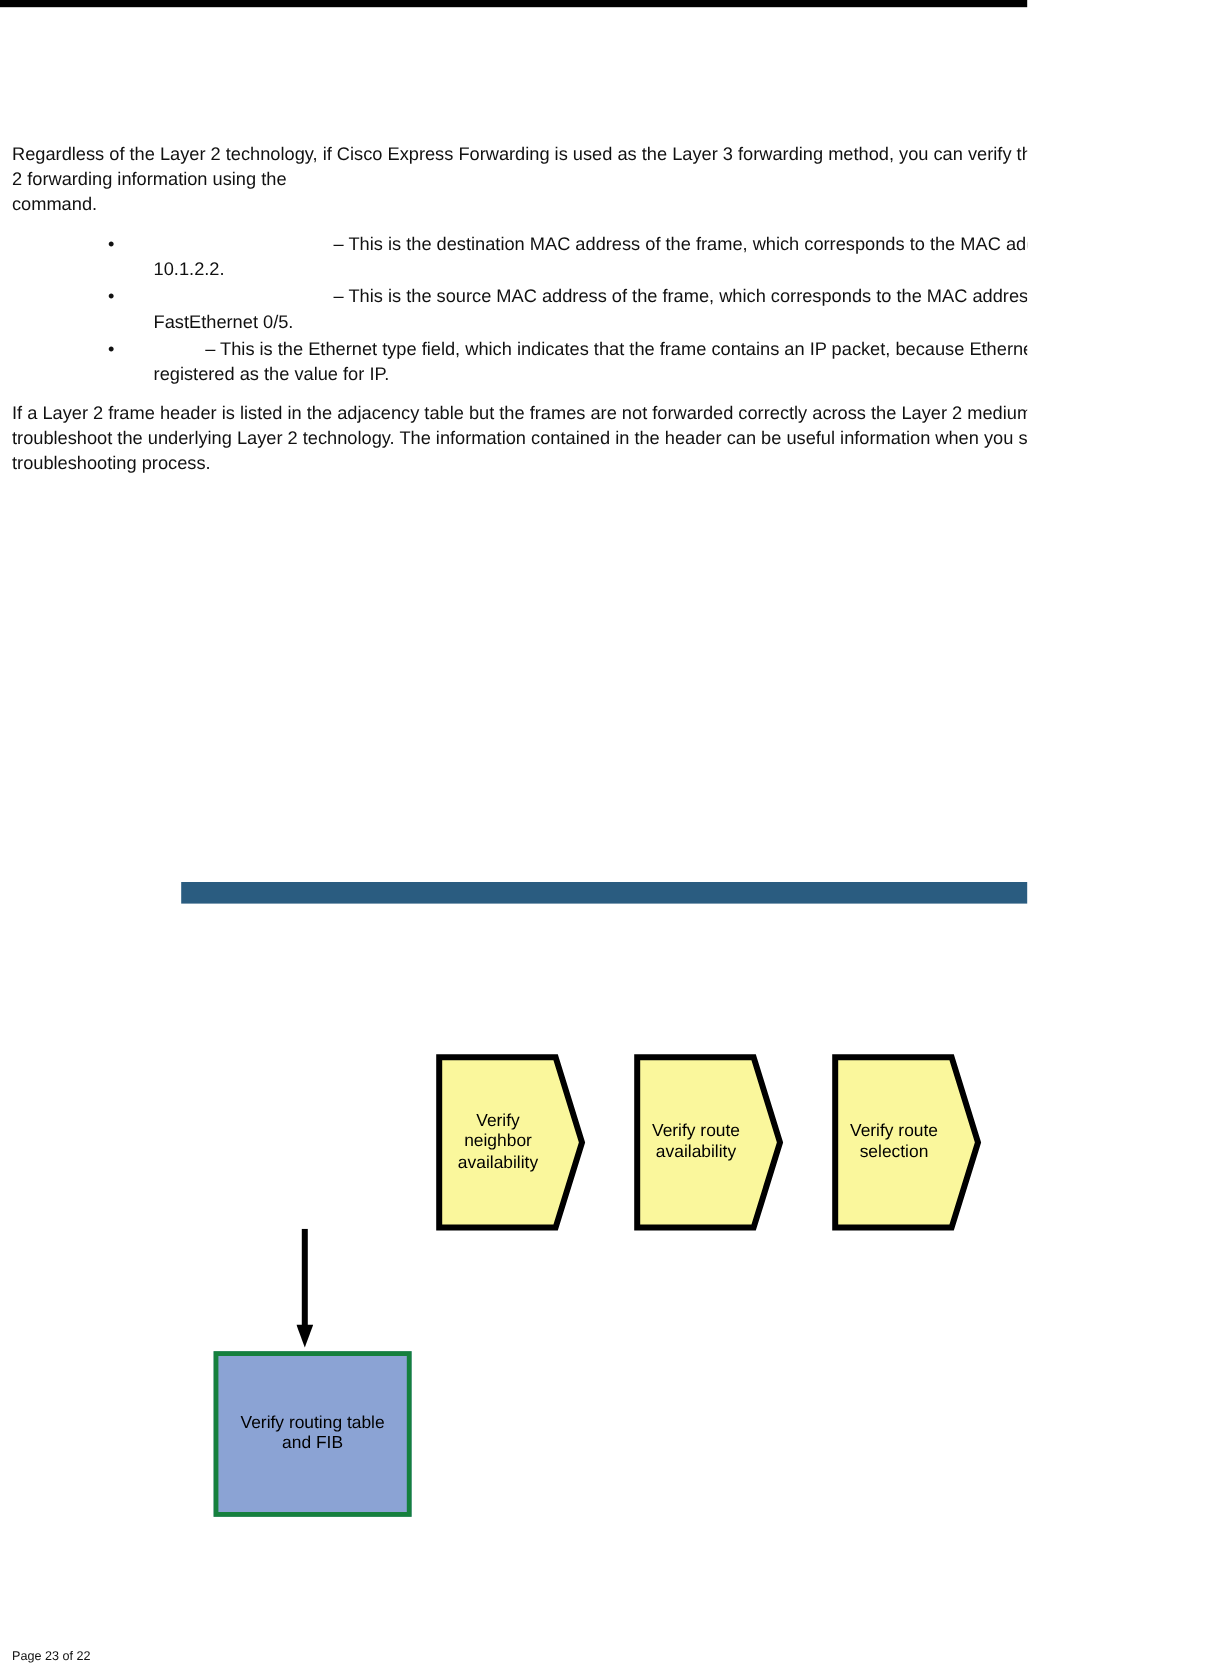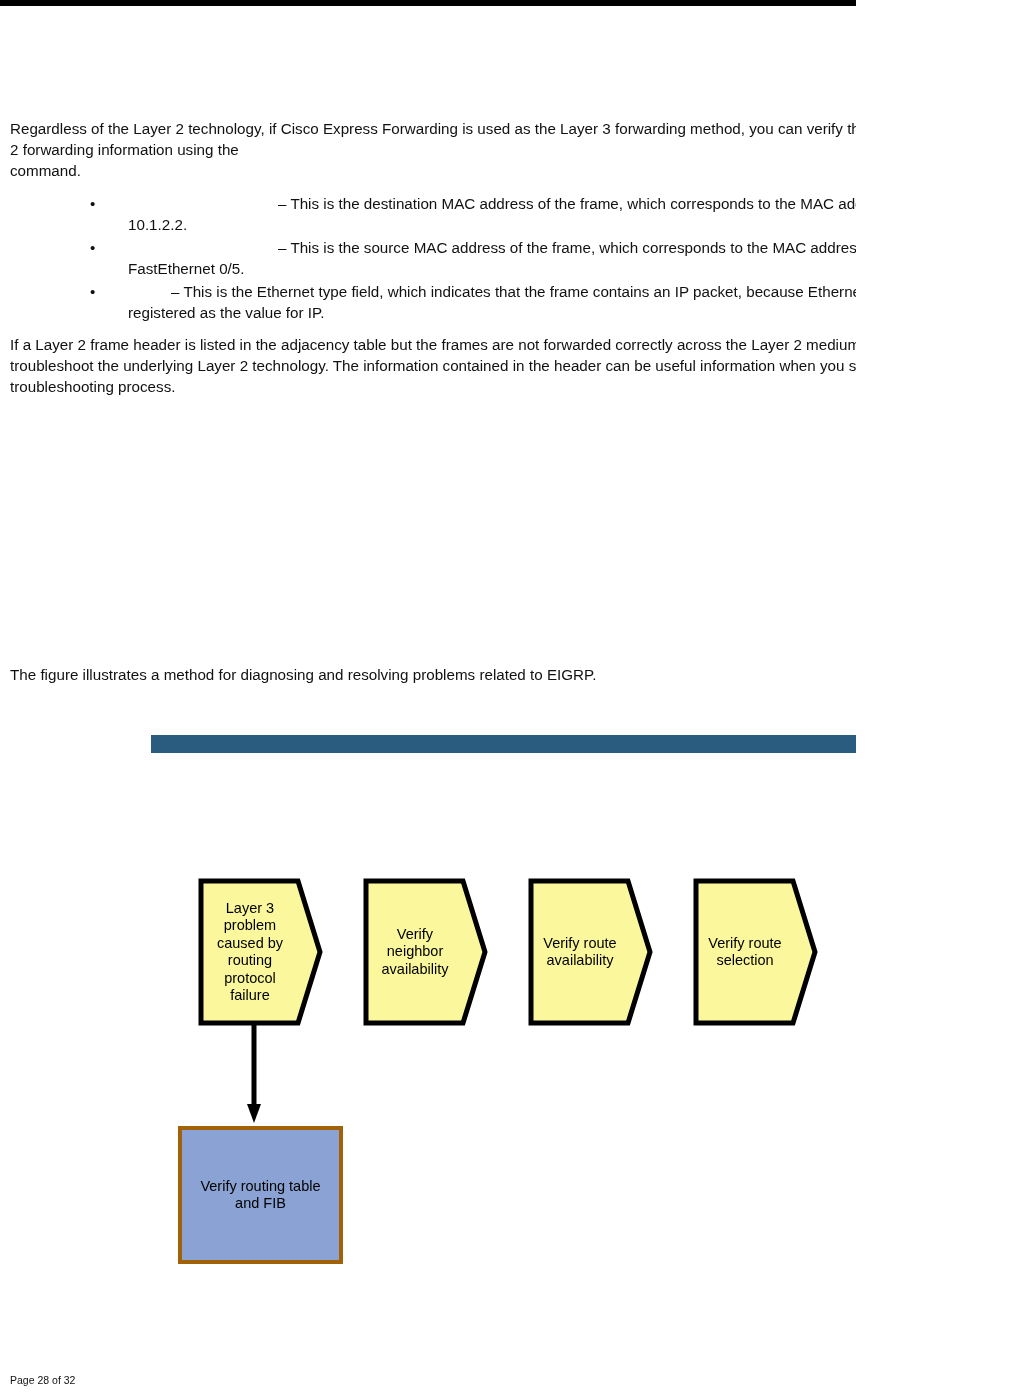--- a/index.html
+++ b/index.html
@@ -138,21 +138,21 @@
   }
   .connector svg { display: block; width: 100%; height: 100%; }
 
   .endbox {
     position: absolute;
     left: 178px;
     top: 1126px;
     width: 165px;
     height: 138px;
     background: #8ba3d4;
-    border: 4px solid #a16207;
+    border: 4px solid #15803d;
     box-sizing: border-box;
     display: flex;
     align-items: center;
     justify-content: center;
   }
   .endbox .lbl {
     text-align: center;
     font-size: 14.5px;
     line-height: 17.5px;
     color: #000000;
@@ -202,37 +202,25 @@
         <span class="dot">•</span>
         <span class="codegap narrow"></span><span>– This is the Ethernet type field, which indicates that the frame contains an IP packet, because Ethernet type value 0x800 is registered as the value for IP.</span>
       </li>
     </ul>
 
 
     <p class="body-par">If a Layer 2 frame header is listed in the adjacency table but the frames are not forwarded correctly across the Layer 2 medium, you must troubleshoot the underlying Layer 2 technology. The information contained in the header can be useful information when you start the Layer 2 troubleshooting process.</p>
 
   </div>
 
-  <div class="figure-intro">The figure illustrates a method for diagnosing and resolving problems related to EIGRP.</div>
 
   <div class="title-bar"></div>
 
   <div class="flow">
 
-    <div class="chev chev1">
-      <svg viewBox="0 0 125 148" preserveAspectRatio="none" aria-hidden="true">
-        <polygon points="3,3 100,3 122,74 100,145 3,145" fill="#faf79c" stroke="#000000" stroke-width="5" stroke-linejoin="miter"></polygon>
-      </svg>
-      <div class="lbl" style="white-space:pre-line">Layer 3
-problem
-caused by
-routing
-protocol
-failure</div>
-    </div>
 
     <div class="chev chev2">
       <svg viewBox="0 0 125 148" preserveAspectRatio="none" aria-hidden="true">
         <polygon points="3,3 100,3 122,74 100,145 3,145" fill="#faf79c" stroke="#000000" stroke-width="5" stroke-linejoin="miter"></polygon>
       </svg>
       <div class="lbl" style="white-space:pre-line">Verify
 neighbor
 availability</div>
     </div>
 
@@ -260,16 +248,16 @@
     </div>
 
     <div class="endbox">
       <div class="lbl" style="white-space:pre-line">Verify routing table
 and FIB</div>
     </div>
 
   </div>
 
   <div class="footer">
-    <span class="pageno">Page 28 of 32</span>
+    <span class="pageno">Page 23 of 22</span>
   </div>
 
 </div>
 
 </body></html>

